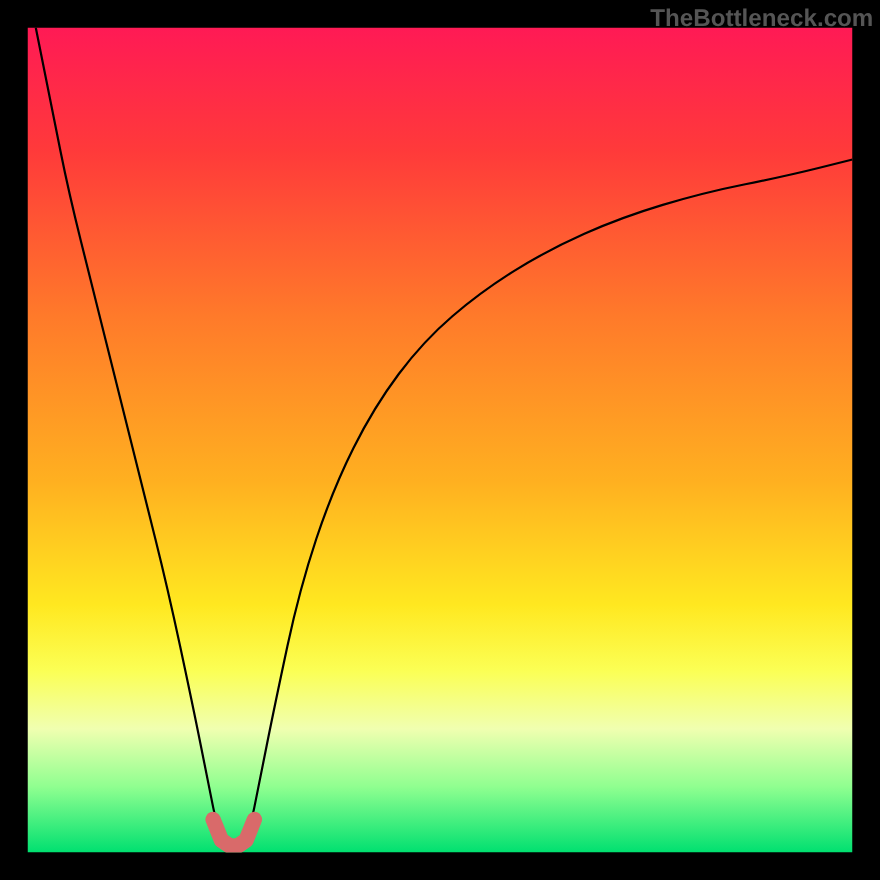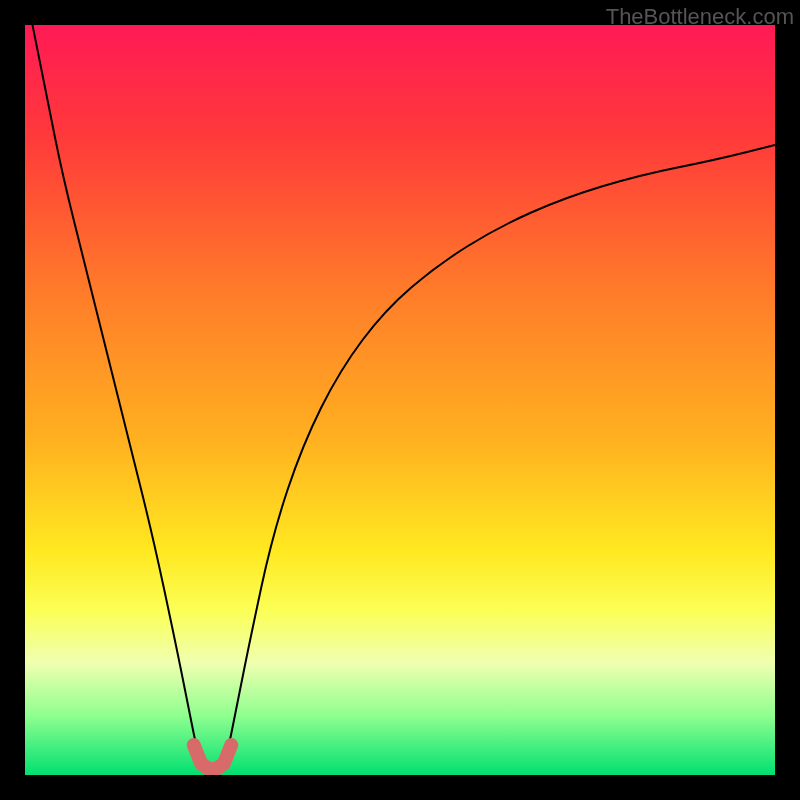--- a/index.html
+++ b/index.html
@@ -22,21 +22,21 @@
     top: 25px;
     width: 750px;
     height: 750px;
   }
   .watermark {
     position: absolute;
     top: 4px;
     right: 6px;
     color: #555;
     font-size: 22px;
-    font-weight: normal;
+    font-weight: bold;
     font-family: Arial, sans-serif;
     z-index: 10;
     margin-left: 24px;
   }
   svg {
     display: block;
   }
 </style>
 </head>
 <body>

